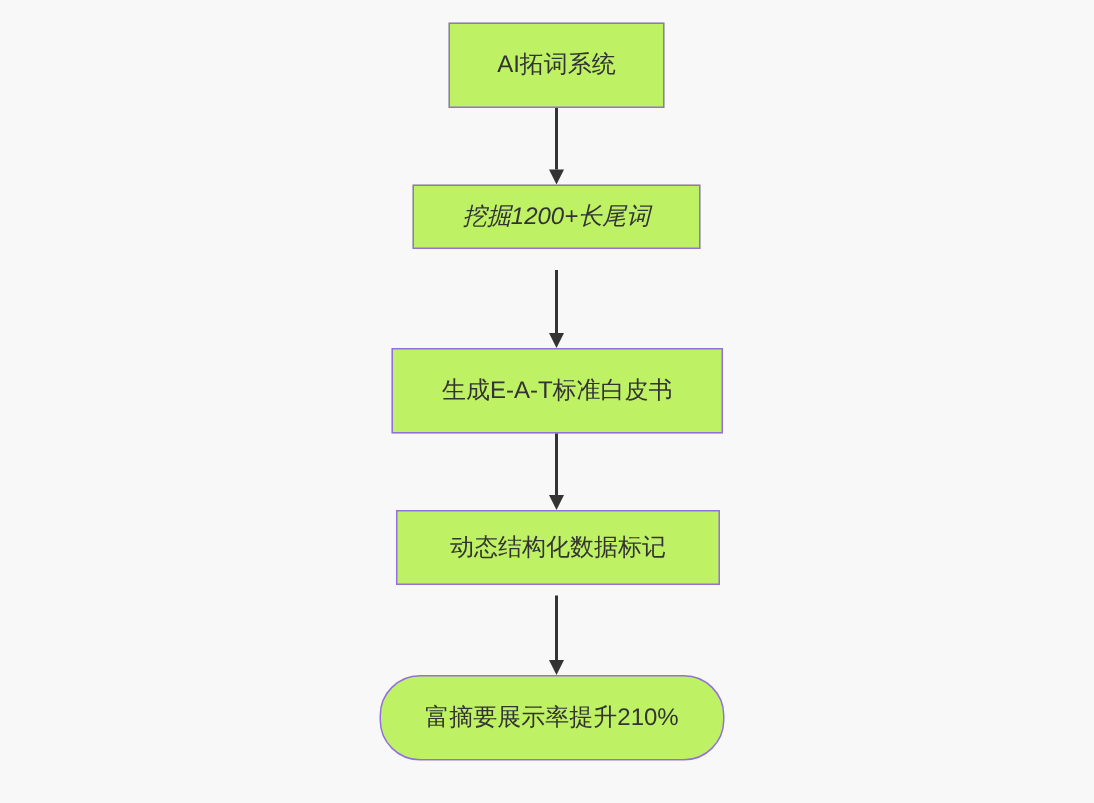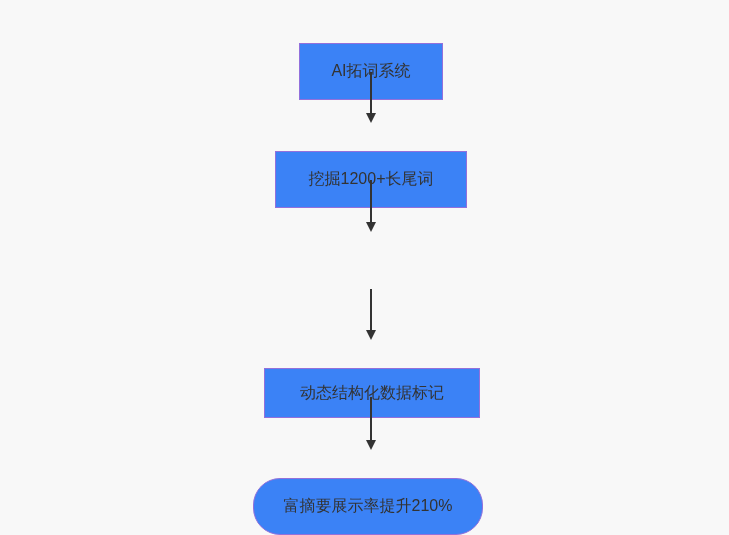--- a/index.html
+++ b/index.html
@@ -12,33 +12,32 @@
   .canvas {
     position: relative;
     width: 729px;
     height: 535px;
     background: #f8f8f8;
     overflow: hidden;
   }
   .flow-node {
     position: absolute;
     box-sizing: border-box;
-    background: #3b82f6;
+    background: #bef264;
     border: 1px solid #9370DB;
     color: #333333;
     font-size: 16px;
     display: flex;
     align-items: center;
     justify-content: center;
     text-align: center;
     white-space: nowrap;
-    margin-top: 28px;
   }
   .node-1 { left: 299px; top: 15px;  width: 144px; height: 57px; }
-  .node-2 { left: 275px; top: 123px; width: 192px; height: 57px; }
+  .node-2 { left: 275px; top: 123px; width: 192px; height: 43px; font-style: italic; }
   .node-3 { left: 261px; top: 232px; width: 221px; height: 57px; }
   .node-4 { left: 264px; top: 340px; width: 216px; height: 50px; }
   .node-5 { left: 253px; top: 450px; width: 230px; height: 57px; border-radius: 27px; }
 
   .arrow-line {
     position: absolute;
     width: 2px;
     background: #333333;
     left: 370px;
   }
@@ -73,20 +72,23 @@
   <div class="arrow-line line-1"></div>
   <div class="arrowhead head-1"></div>
 
   <div class="flow-node node-2">
     <span>挖掘1200+长尾词</span>
   </div>
 
   <div class="arrow-line line-2"></div>
   <div class="arrowhead head-2"></div>
 
+  <div class="flow-node node-3">
+    <span>生成E-A-T标准白皮书</span>
+  </div>
 
   <div class="arrow-line line-3"></div>
   <div class="arrowhead head-3"></div>
 
   <div class="flow-node node-4">
     <span>动态结构化数据标记</span>
   </div>
 
   <div class="arrow-line line-4"></div>
   <div class="arrowhead head-4"></div>

